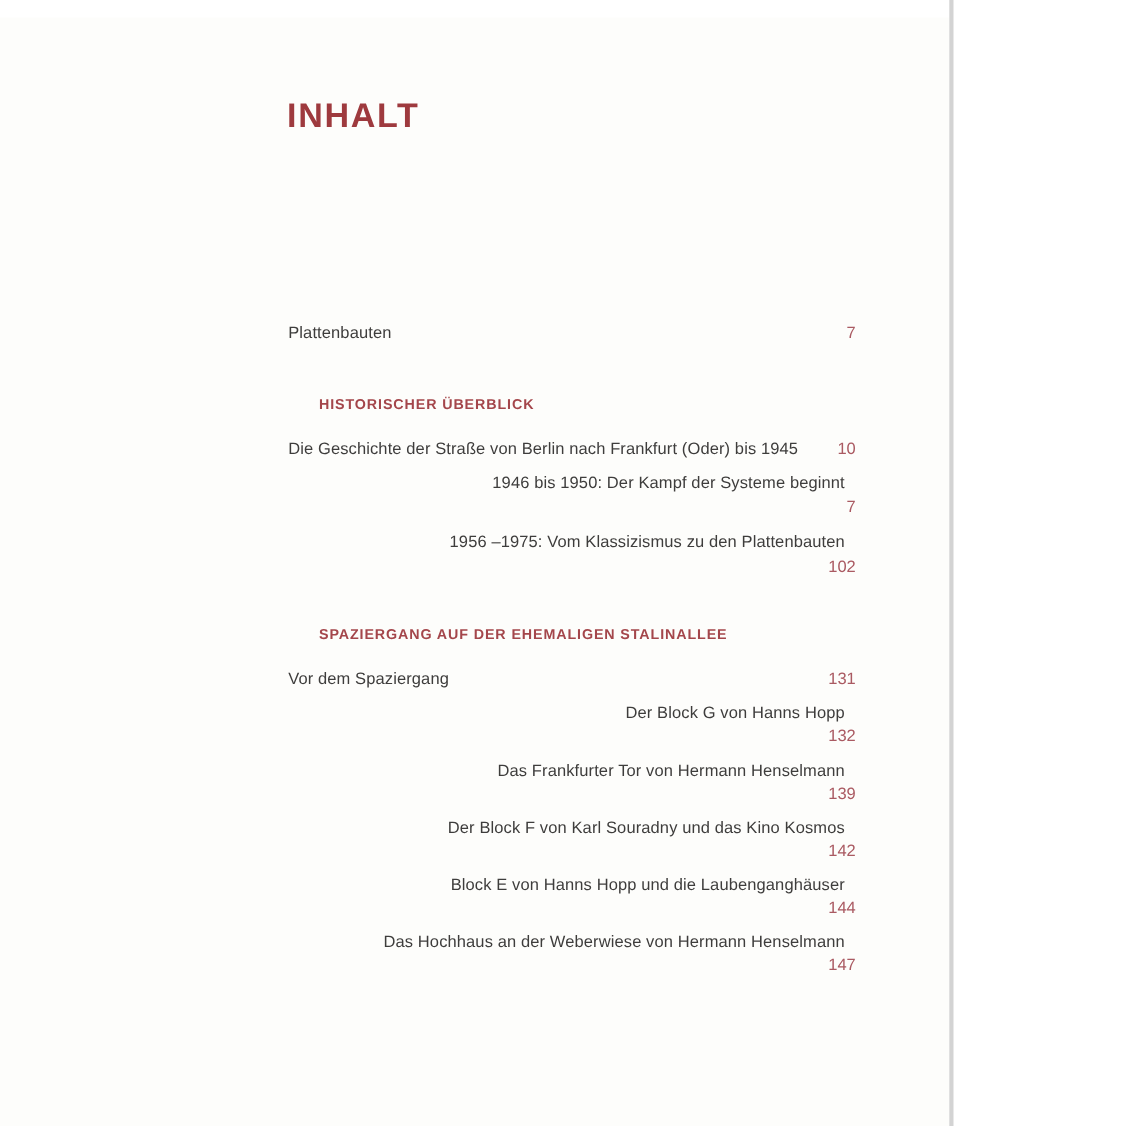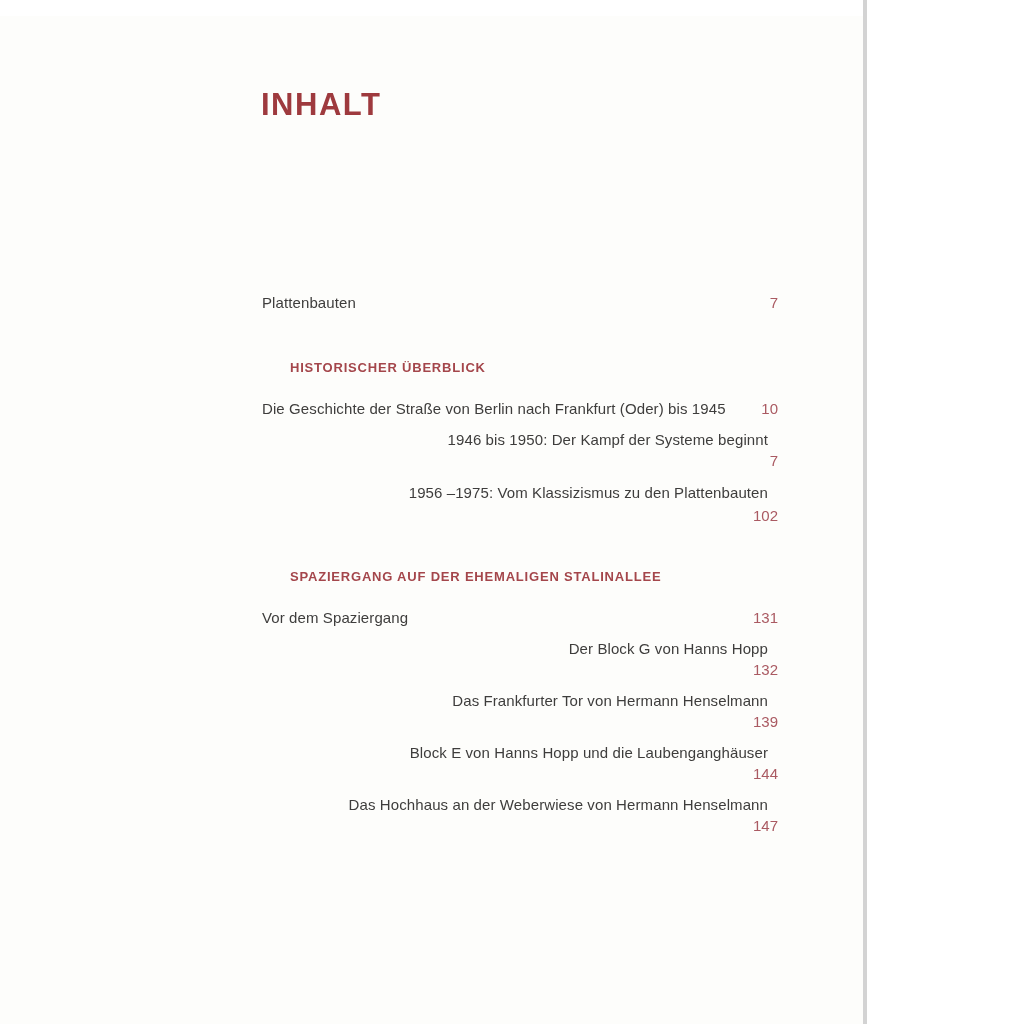--- a/index.html
+++ b/index.html
@@ -145,20 +145,26 @@
           <span class="entry-page">132</span>
         </div>
         <div class="toc-entry">
           <span class="entry-label">
             <div>Das Frankfurter Tor von Hermann Henselmann</div>
           </span>
           <span class="entry-page">139</span>
         </div>
         <div class="toc-entry">
           <span class="entry-label">
+            <div>Der Block F von Karl Souradny und das Kino Kosmos</div>
+          </span>
+          <span class="entry-page">142</span>
+        </div>
+        <div class="toc-entry">
+          <span class="entry-label">
             <div>Block E von Hanns Hopp und die Laubenganghäuser</div>
           </span>
           <span class="entry-page">144</span>
         </div>
         <div class="toc-entry">
           <span class="entry-label">
             <div>Das Hochhaus an der Weberwiese von Hermann Henselmann</div>
           </span>
           <span class="entry-page">147</span>
         </div>

